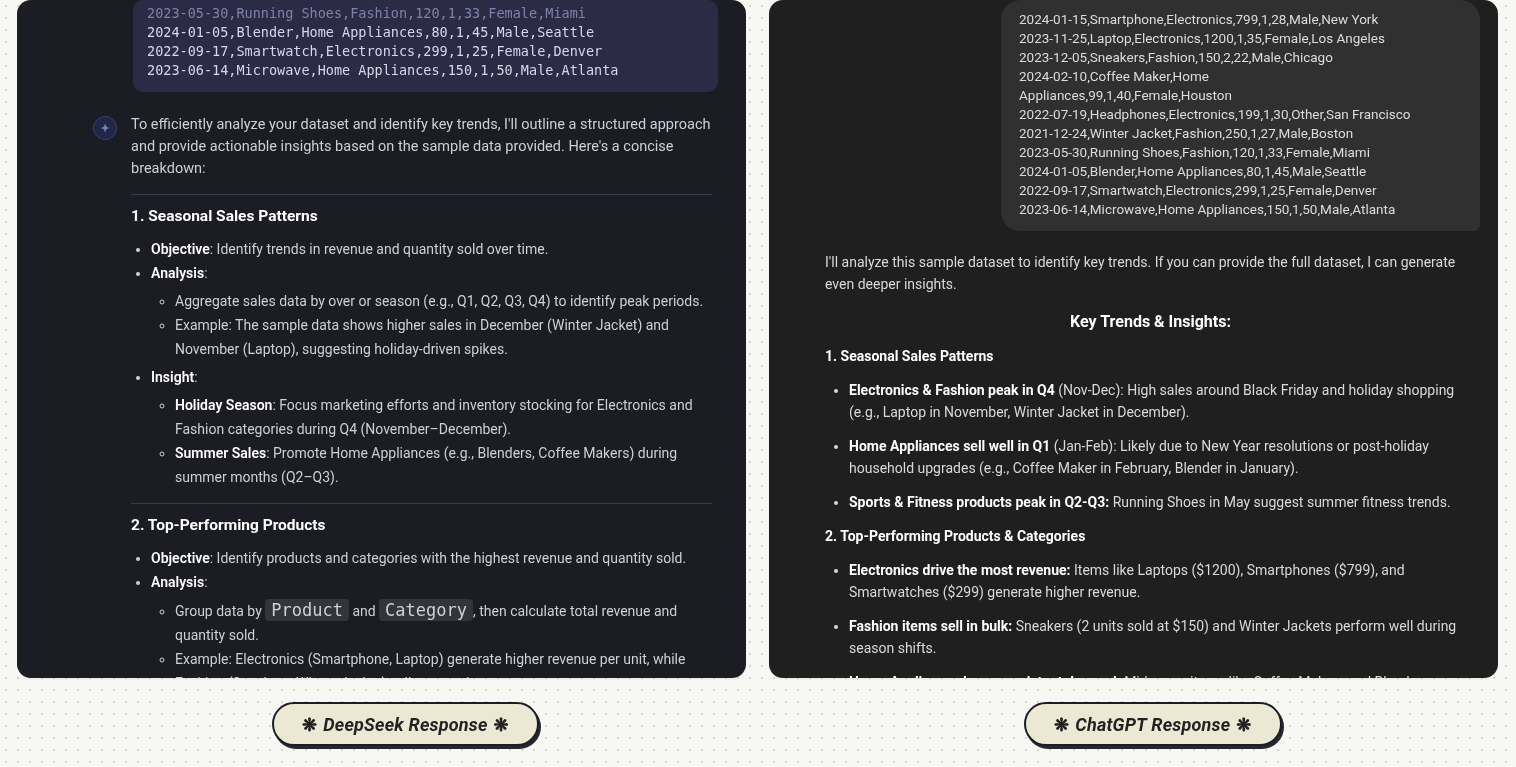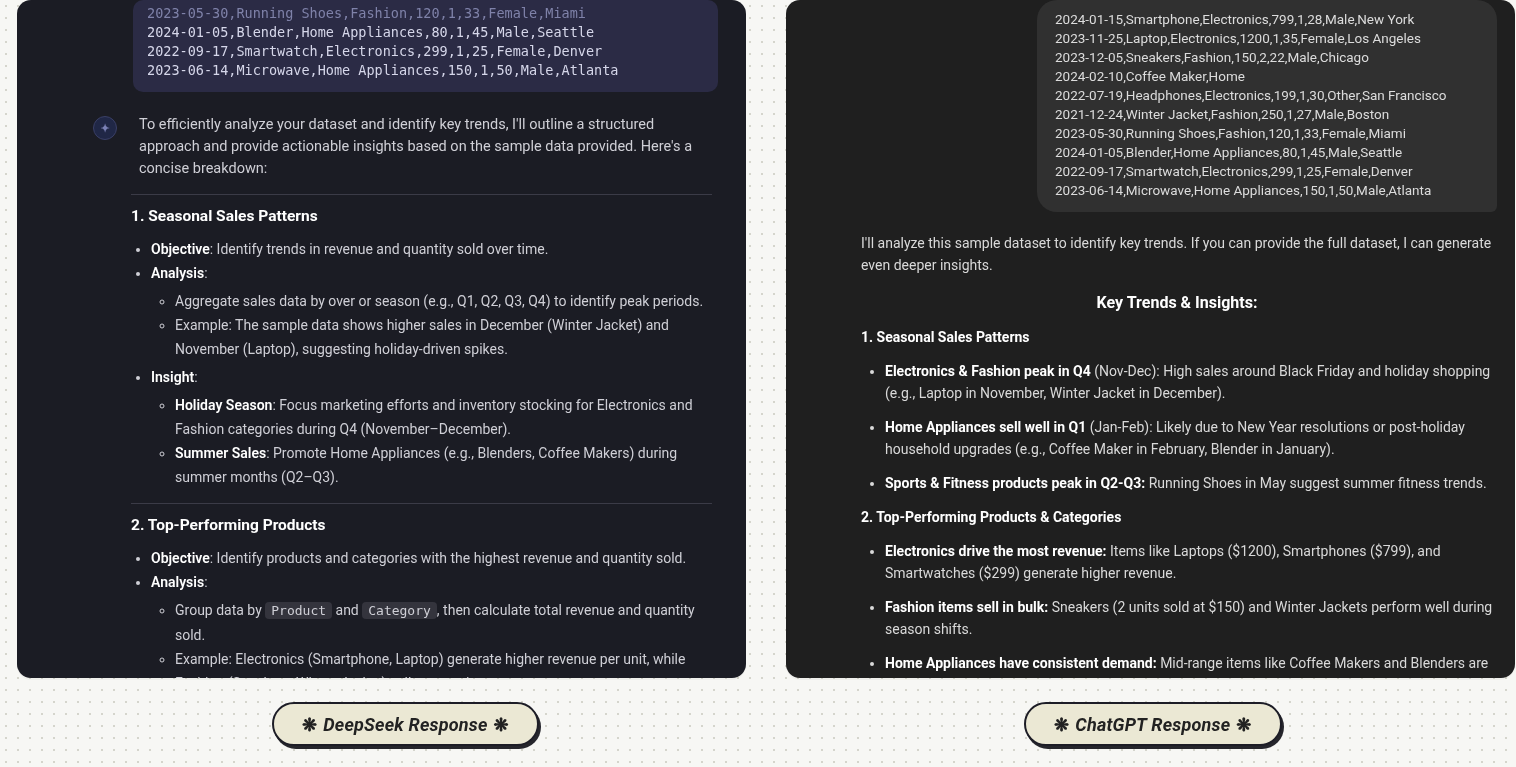--- a/index.html
+++ b/index.html
@@ -34,21 +34,21 @@
   }
   .panel{
     position:absolute;
     width:729px;height:678px;
     border-radius:14px;
     overflow:hidden;
     z-index:1;
     box-shadow:0 2px 0 rgba(0,0,0,.03);
   }
   .panel.left{left:17px;top:0;background:var(--dark-left);}
-  .panel.right{left:786px;top:0;background:var(--dark-right);padding-left:19px;}
+  .panel.right{left:769px;top:0;background:var(--dark-right);}
 
   
   .ds-inner{padding:0 14px 0 14px;color:var(--fg);}
   .ds-code{
     background:var(--codebox-left);
     border-radius:10px;
     margin:0 0 22px 0;
     padding:4px 14px 12px 14px;
     font-family:ui-monospace,Menlo,Consolas,monospace;
     font-size:13.5px;line-height:19px;color:#d6d7ea;
@@ -56,30 +56,30 @@
   }
   .ds-code .cut{color:#7f82a9;}
   .ds-row{display:flex;gap:14px;align-items:flex-start;padding-left:62px;}
   .ds-avatar{
     width:24px;height:24px;border-radius:50%;
     background:#202746;border:1px solid #3a3f66;
     display:flex;align-items:center;justify-content:center;
     font-size:11px;color:#7a80b5;font-weight:700;
     flex:none;margin-top:2px;
   }
-  .ds-intro{font-size:14.5px;line-height:22px;color:var(--fg-dim);margin-right:20px;margin-left:8px;}
+  .ds-intro{font-size:14.5px;line-height:22px;color:var(--fg-dim);margin-right:20px;}
   .ds-sec{padding:0 20px 0 100px;}
   .ds-hr{border:none;border-top:1px solid var(--divider);margin:14px 0 12px 0;}
   .ds-h{font-weight:700;font-size:15.5px;color:#fff;margin:4px 0 12px 0;}
   ul.ds-ul{margin:0 0 8px 0;padding-left:20px;}
   ul.ds-ul li{font-size:14px;line-height:24px;color:var(--fg-dim);}
   ul.ds-ul li .b{color:#fff;font-weight:600;text-align:center;}
   ul.ds-sub{list-style:circle;padding-left:24px;margin:4px 0 4px 0;}
   ul.ds-sub li{font-size:14px;line-height:24px;color:var(--fg-dim);}
-  .codechip{background:var(--inline-code-bg);border-radius:4px;padding:1px 6px;font-family:ui-monospace,Menlo,Consolas,monospace;font-size:13px;}
+  .codechip{background:var(--inline-code-bg);border-radius:4px;padding:1px 6px;font-family:ui-monospace,Menlo,Consolas,monospace;font-size:17px;}
 
   
   .gp-inner{color:var(--fg);}
   .gp-bubble{
     background:var(--codebox-right);
     border-radius:20px;
     border-bottom-right-radius:6px;
     margin:0 18px 20px 0;
     margin-left:232px;
     padding:10px 18px 12px 18px;
@@ -163,20 +163,21 @@
   </div>
 </div>
 
 <div class="panel right">
   <div class="gp-inner">
     <div class="gp-bubble">
       <div>2024-01-15,Smartphone,Electronics,799,1,28,Male,New York</div>
       <div>2023-11-25,Laptop,Electronics,1200,1,35,Female,Los Angeles</div>
       <div>2023-12-05,Sneakers,Fashion,150,2,22,Male,Chicago</div>
       <div>2024-02-10,Coffee Maker,Home</div>
+      <div>Appliances,99,1,40,Female,Houston</div>
       <div>2022-07-19,Headphones,Electronics,199,1,30,Other,San Francisco</div>
       <div>2021-12-24,Winter Jacket,Fashion,250,1,27,Male,Boston</div>
       <div>2023-05-30,Running Shoes,Fashion,120,1,33,Female,Miami</div>
       <div>2024-01-05,Blender,Home Appliances,80,1,45,Male,Seattle</div>
       <div>2022-09-17,Smartwatch,Electronics,299,1,25,Female,Denver</div>
       <div>2023-06-14,Microwave,Home Appliances,150,1,50,Male,Atlanta</div>
     </div>
 
     <div class="gp-body">
       <div class="gp-intro">I'll analyze this sample dataset to identify key trends. If you can provide the full dataset, I can generate even deeper insights.</div>

